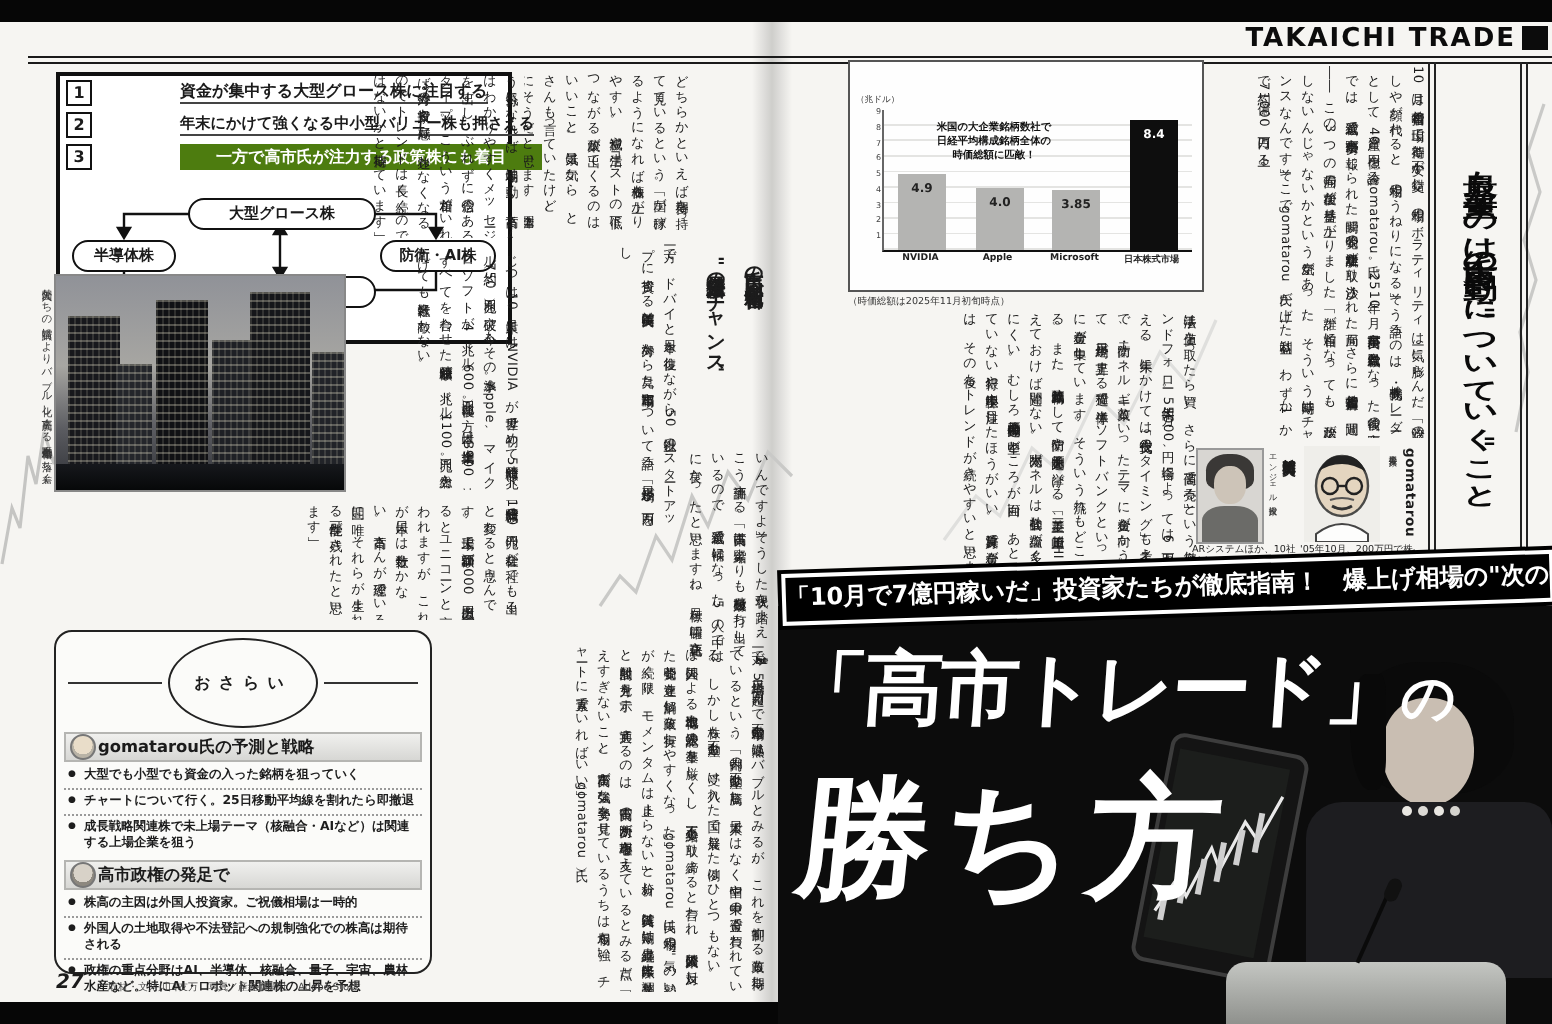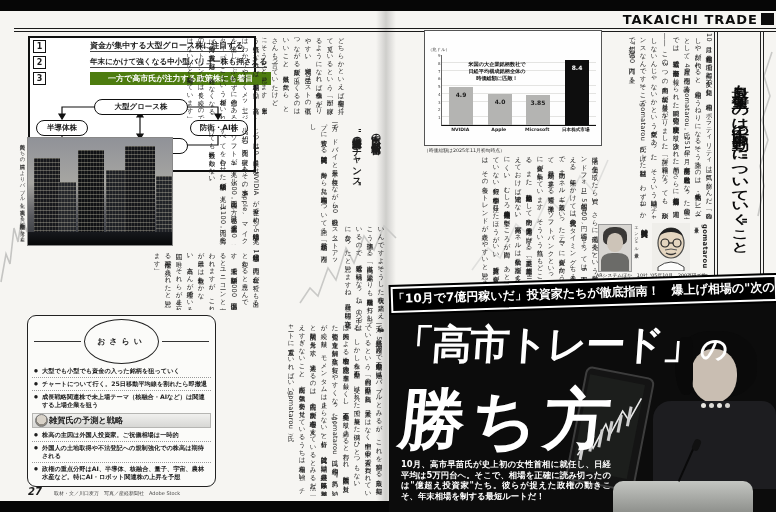--- a/index.html
+++ b/index.html
@@ -141,26 +141,30 @@
   <div class="bld" style="left:128px;top:38px;width:16px;height:64px;background-color:#212328;"></div>
   <div class="abs" style="left:0;top:94px;width:144px;height:13px;background:linear-gradient(180deg,#16181c,#070809);"></div>
 </div>
 
 <div class="abs osbox" style="left:27px;top:315px;width:187px;height:170px;">
   <div class="os-head">
     <div class="os-line"></div>
     <div class="os-lens">おさらい</div>
     <div class="os-line"></div>
   </div>
+  <div class="os-sec">
+    <span class="os-ava"></span>
+    <span>gomatarou氏の予測と戦略</span>
+  </div>
   <div class="os-li">大型でも小型でも資金の入った銘柄を狙っていく</div>
   <div class="os-li">チャートについて行く。25日移動平均線を割れたら即撤退</div>
   <div class="os-li" style="border-bottom:none;">成長戦略関連株で未上場テーマ（核融合・AIなど）は関連する上場企業を狙う</div>
   <div class="os-sec">
     <span class="os-ava" style="background:radial-gradient(circle at 50% 40%,#d8d2c8 55%,#8d887f 56%);"></span>
-    <span>雑賀氏の予測と戦略</span>
+    <span>高市政権の発足で</span>
   </div>
   <div class="os-li">株高の主因は外国人投資家。ご祝儀相場は一時的</div>
   <div class="os-li">外国人の土地取得や不法登記への規制強化での株高は期待される</div>
   <div class="os-li">政権の重点分野はAI、半導体、核融合、量子、宇宙、農林水産など。特にAI・ロボット関連株の上昇を予想</div>
 </div>
 
 <div class="abs" style="left:28px;top:486px;font-weight:bold;font-style:italic;font-size:10px;">27</div>
 <div class="abs" style="left:54px;top:490px;font-size:5px;color:#444;">取材・文／川口友万　写真／産経新聞社　Adobe Stock</div>
 
 <div class="abs chartbox" style="left:424px;top:30px;width:176px;height:114px;">
@@ -262,16 +266,15 @@
     </div>
     <div class="abs" style="left:24px;top:168px;width:140px;height:31px;background:linear-gradient(180deg,#c4c6c2,#8f918d);border-radius:10px 10px 0 0;"></div>
     <div class="abs" style="left:96px;top:134px;width:2.4px;height:36px;background:#0a0a0a;transform:rotate(24deg);"></div>
     <div class="abs" style="left:104px;top:126px;width:7px;height:12px;background:#111;border-radius:4px;transform:rotate(24deg);"></div>
   </div>
 
   <div class="t1 abs" style="left:5px;top:14px;">
     <span>「高市トレード」</span><span class="prt">の</span>
   </div>
   <div class="t2 abs" style="left:10px;top:72px;">勝ち方</div>
-  <div class="lead abs" style="left:12px;top:156px;width:210px;">10月、高市早苗氏が史上初の女性首相に就任し、日経平均は5万円台へ。そこで、相場を正確に読み切ったのは"億超え投資家"たち。彼らが捉えた政権の動きこそ、年末相場を制する最短ルートだ！</div>
 </div>
 
 <div class="abs banner" style="left:391px;top:287px;width:382px;height:22px;">「10月で7億円稼いだ」投資家たちが徹底指南！　爆上げ相場の"次の一手"を探れ</div>
 
 </body></html>

